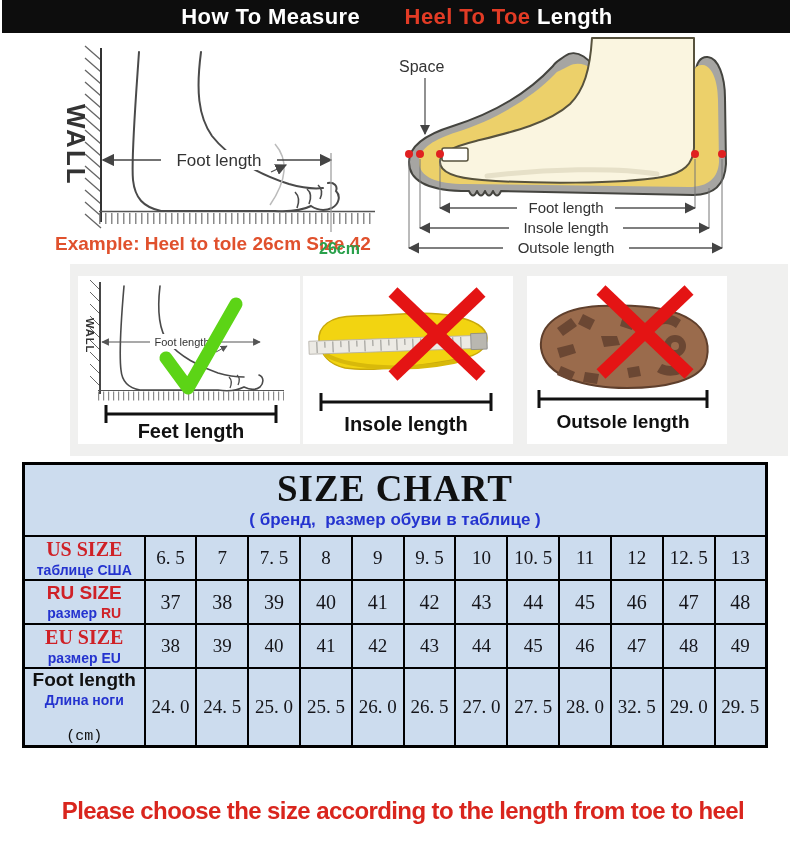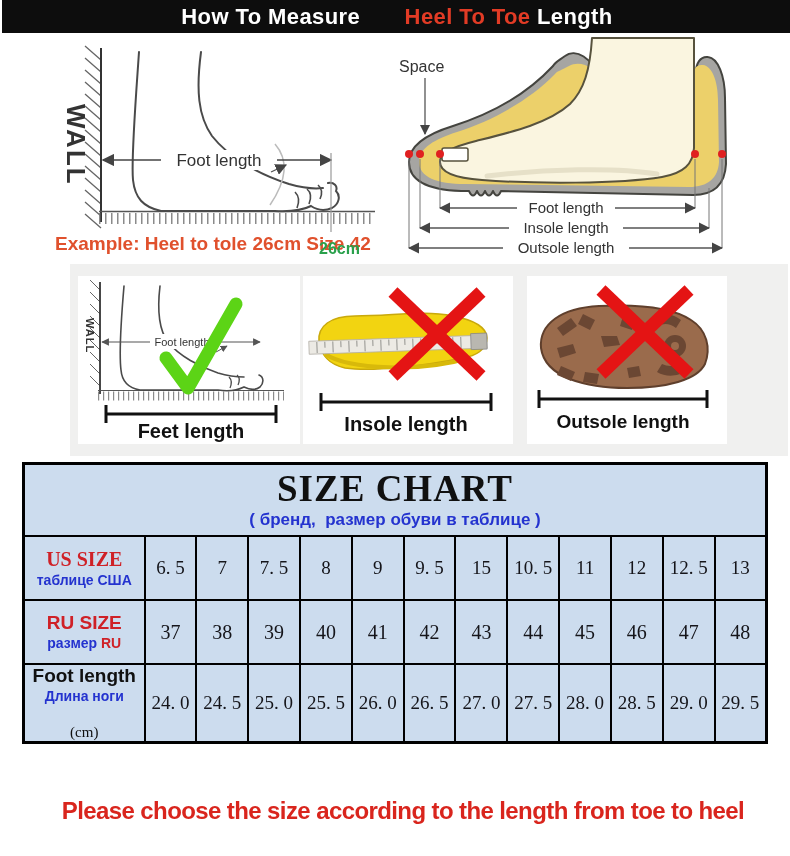--- a/index.html
+++ b/index.html
@@ -41,27 +41,27 @@
   .size-table td{border:2px solid #000;text-align:center;vertical-align:middle;padding:0;overflow:hidden;}
   .title-cell{height:70px;}
   .chart-title{
     font-family:"Liberation Serif",serif;font-size:37px;font-weight:bold;
     color:#101010;letter-spacing:1px;line-height:1.05;
   }
   .chart-subtitle{
     font-size:17px;font-weight:bold;color:var(--label-blue,#2433cf);
     margin-top:1px;white-space:pre;
   }
-  .size-table tbody tr{height:64px;}
+  .size-table tbody tr{height:44px;}
   .size-table tbody tr:last-child{height:67px;}
   .label-cell{width:118px;}
   .l1{font-size:19px;font-weight:bold;line-height:1.15;}
   .l1.serif{font-family:"Liberation Serif",serif;font-size:20px;}
   .l2{font-size:14px;font-weight:bold;line-height:1.2;margin-top:1px;}
-  .l3{font-family:Liberation Serif, serif;font-size:15px;color:#101010;margin-top:19px;}
+  .l3{font-family:Liberation Mono, monospace;font-size:15px;color:#101010;margin-top:19px;}
   .val-cell{font-family:"Liberation Serif",serif;font-size:19px;color:#15151a;border-radius:11px;}
   .val-cell.big{font-size:20px;}
   
   .footer-note{
     position:absolute;left:8px;top:797px;width:790px;text-align:center;
     font-size:24px;font-weight:bold;letter-spacing:-0.6px;
     color:var(--note-red,#d9251d);white-space:nowrap;
   }
   svg text{font-family:"Liberation Sans",sans-serif;}
 </style>
@@ -244,21 +244,21 @@
         <td class="label-cell">
           <div class="l1 serif" style="color: rgb(207, 33, 39);">US SIZE</div>
           <div class="l2"><span style="color: rgb(36, 51, 207);">таблице США</span></div>
         </td>
         <td class="val-cell">6. 5</td>
         <td class="val-cell">7</td>
         <td class="val-cell">7. 5</td>
         <td class="val-cell">8</td>
         <td class="val-cell">9</td>
         <td class="val-cell">9. 5</td>
-        <td class="val-cell">15</td>
+        <td class="val-cell">10</td>
         <td class="val-cell">10. 5</td>
         <td class="val-cell">11</td>
         <td class="val-cell">12</td>
         <td class="val-cell">12. 5</td>
         <td class="val-cell">13</td>
       </tr>
       <tr>
         <td class="label-cell">
           <div class="l1" style="color: rgb(207, 33, 39);">RU SIZE</div>
           <div class="l2"><span style="color: rgb(36, 51, 207);">размер </span><span style="color: rgb(207, 33, 39);">RU</span></div>
@@ -271,33 +271,51 @@
         <td class="val-cell big">42</td>
         <td class="val-cell big">43</td>
         <td class="val-cell big">44</td>
         <td class="val-cell big">45</td>
         <td class="val-cell big">46</td>
         <td class="val-cell big">47</td>
         <td class="val-cell big">48</td>
       </tr>
       <tr>
         <td class="label-cell">
+          <div class="l1 serif" style="color: rgb(207, 33, 39);">EU SIZE</div>
+          <div class="l2"><span style="color: rgb(36, 51, 207);">размер EU</span></div>
+        </td>
+        <td class="val-cell">38</td>
+        <td class="val-cell">39</td>
+        <td class="val-cell">40</td>
+        <td class="val-cell">41</td>
+        <td class="val-cell">42</td>
+        <td class="val-cell">43</td>
+        <td class="val-cell">44</td>
+        <td class="val-cell">45</td>
+        <td class="val-cell">46</td>
+        <td class="val-cell">47</td>
+        <td class="val-cell">48</td>
+        <td class="val-cell">49</td>
+      </tr>
+      <tr>
+        <td class="label-cell">
           <div class="l1" style="color: rgb(16, 16, 16);">Foot length</div>
           <div class="l2"><span style="color: rgb(36, 51, 207);">Длина ноги</span></div>
           <div class="l3">(cm)</div>
         </td>
         <td class="val-cell">24. 0</td>
         <td class="val-cell">24. 5</td>
         <td class="val-cell">25. 0</td>
         <td class="val-cell">25. 5</td>
         <td class="val-cell">26. 0</td>
         <td class="val-cell">26. 5</td>
         <td class="val-cell">27. 0</td>
         <td class="val-cell">27. 5</td>
         <td class="val-cell">28. 0</td>
-        <td class="val-cell">28. 5</td>
+        <td class="val-cell">32. 5</td>
         <td class="val-cell">29. 0</td>
         <td class="val-cell">29. 5</td>
       </tr>
     </tbody>
 </table>
 
 <div class="footer-note">Please choose the size according to the length from toe to heel</div>
 
 </body></html>

